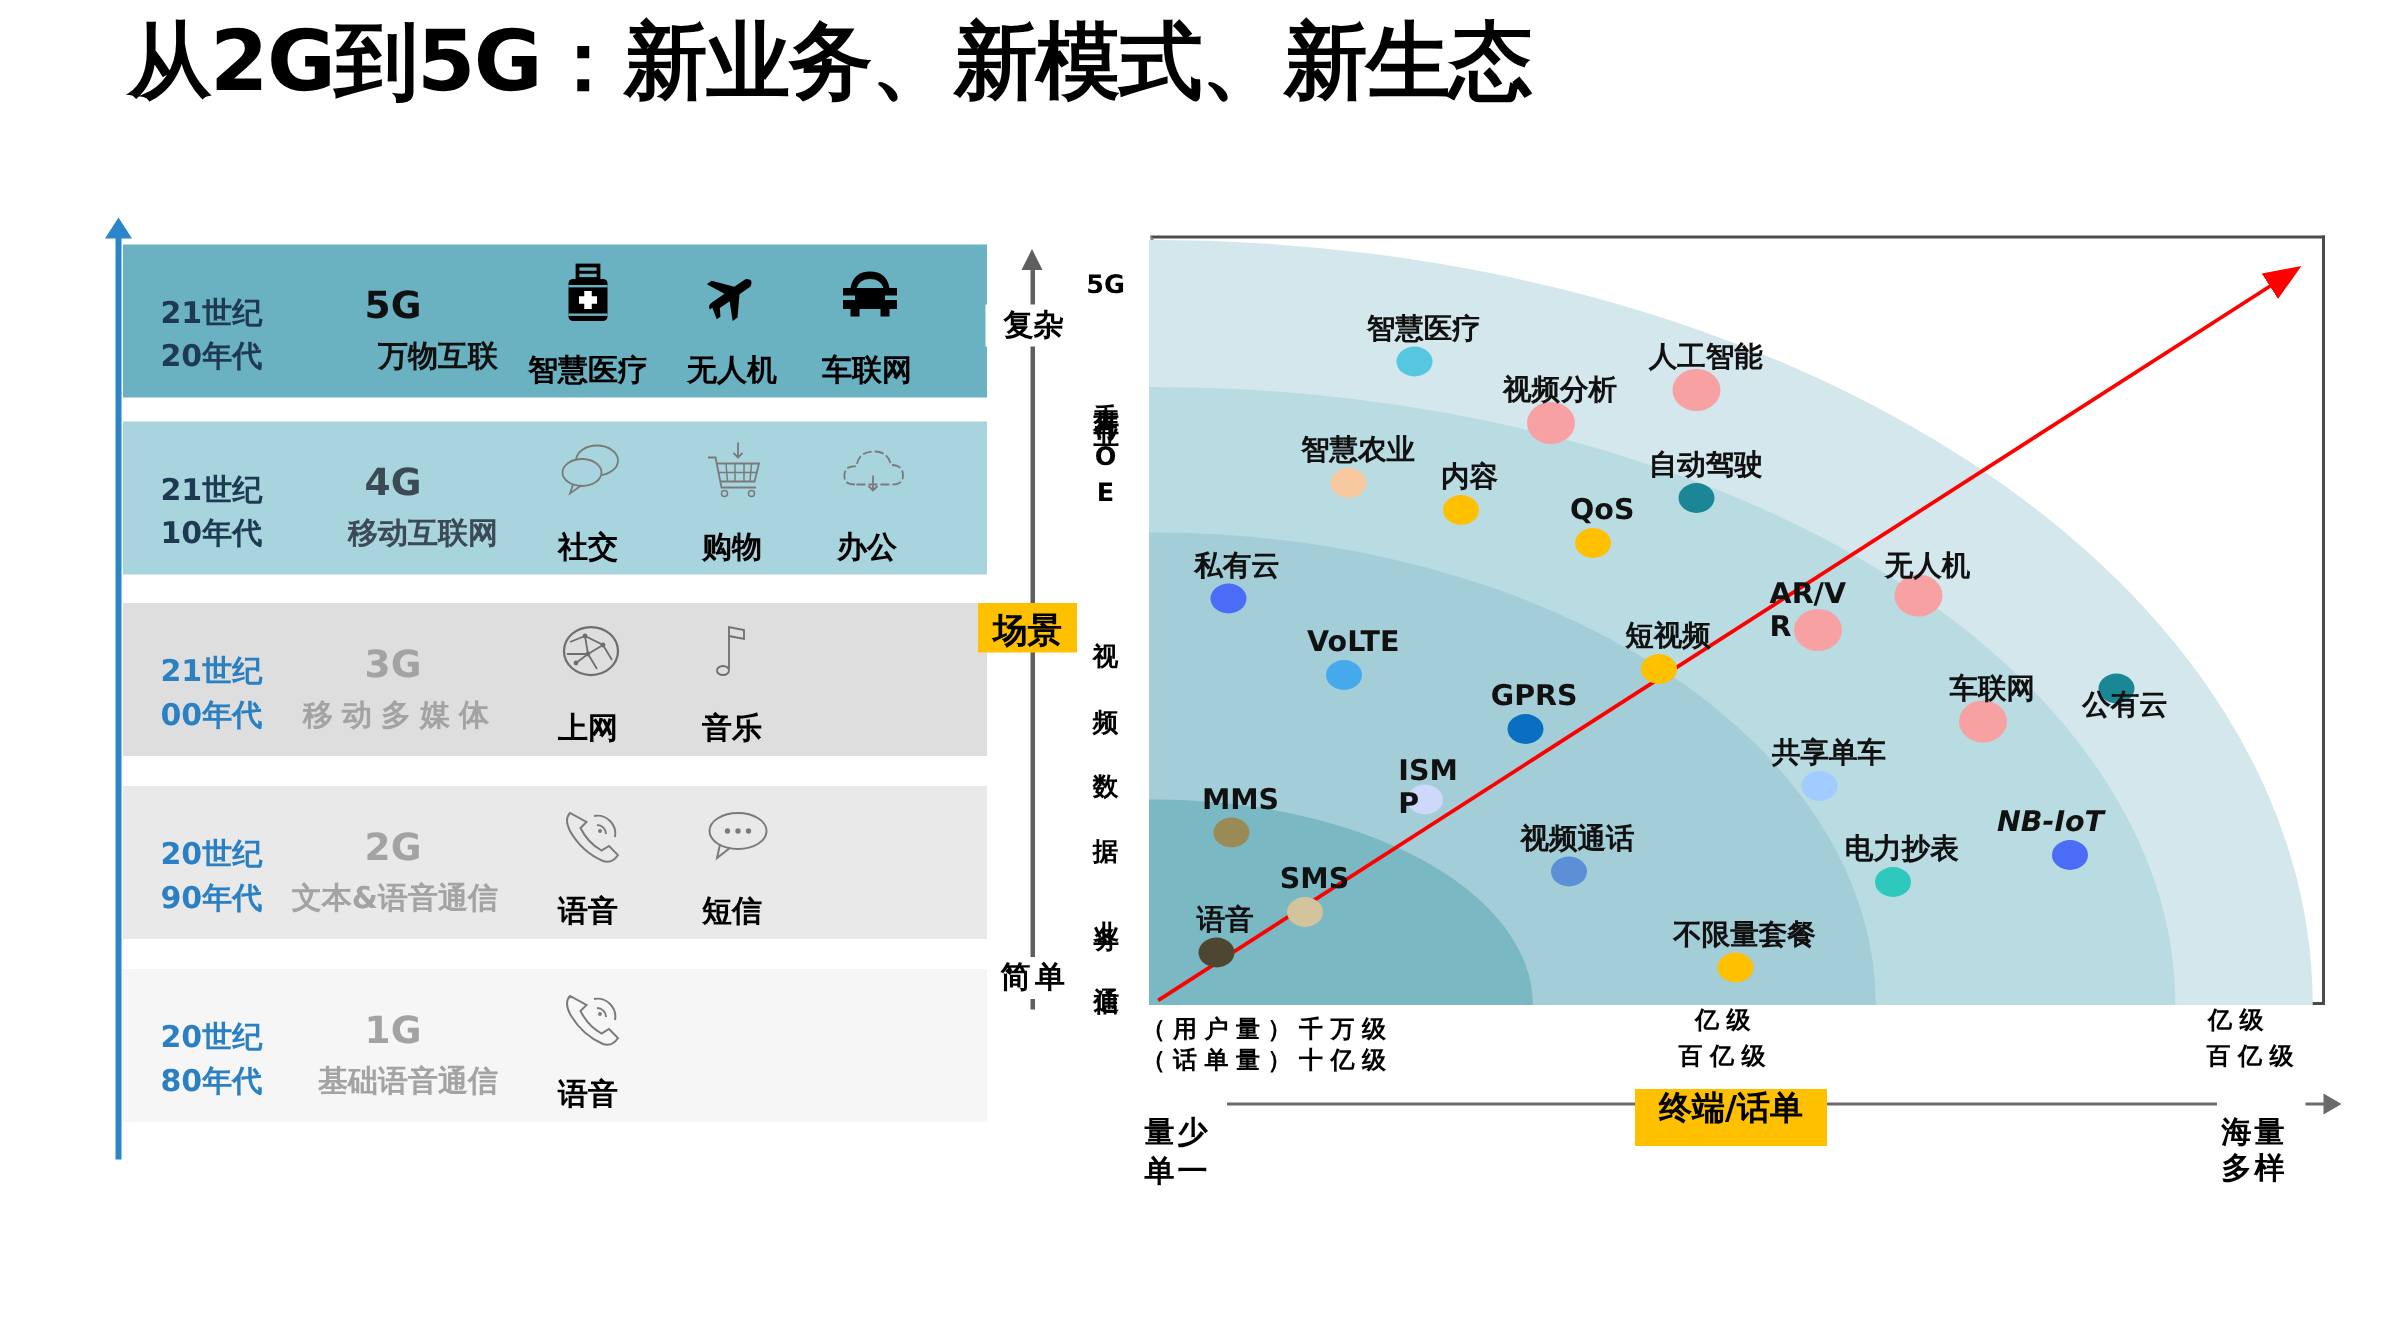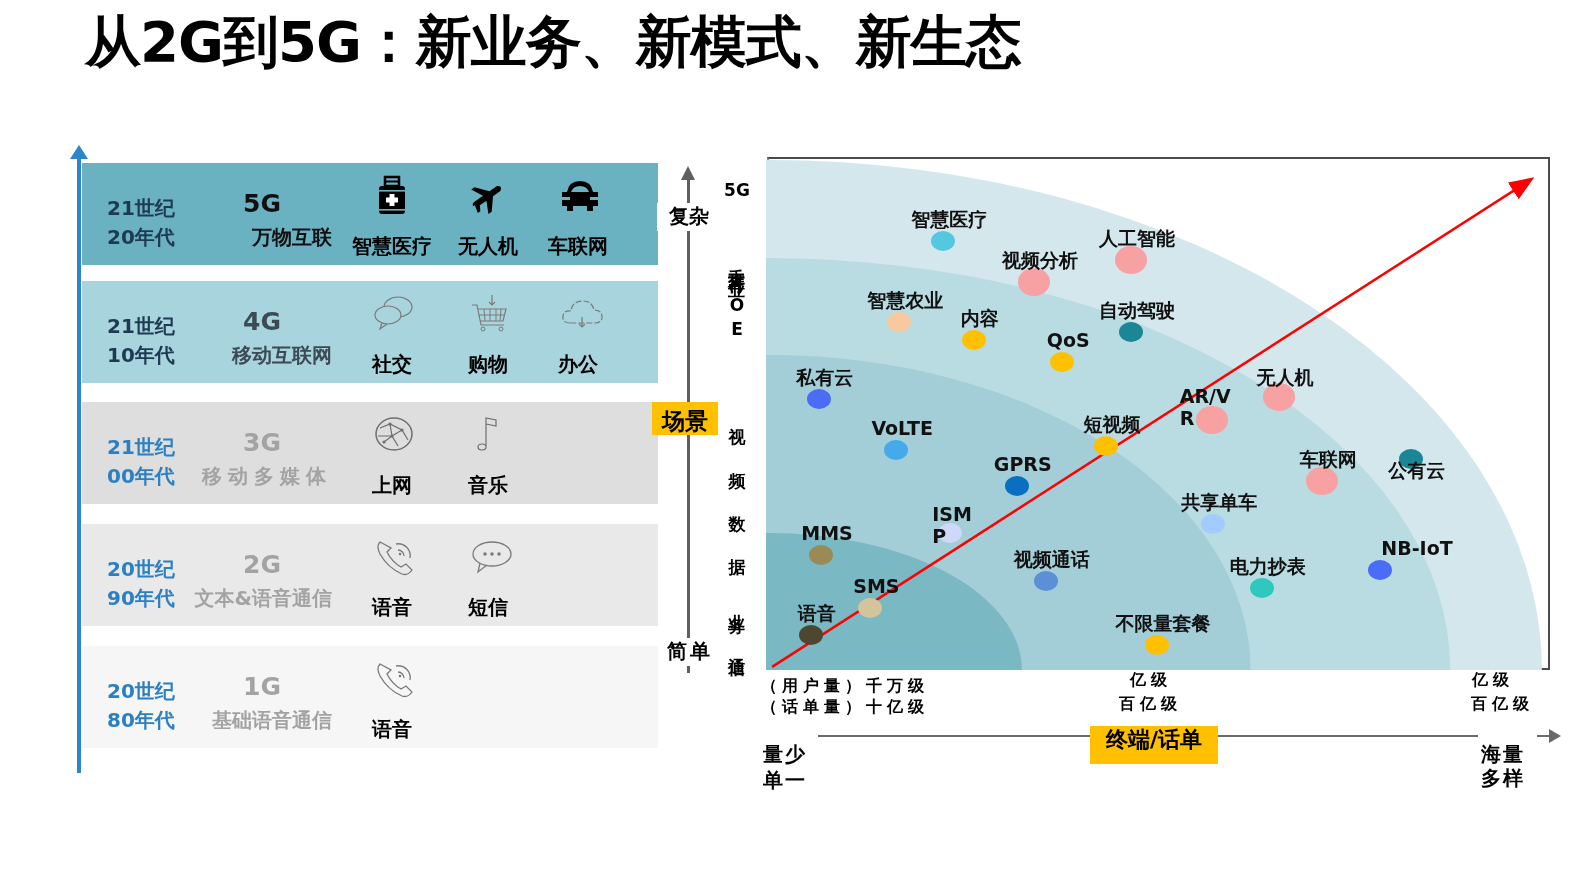--- a/index.html
+++ b/index.html
@@ -265,21 +265,21 @@
     <div class="plabel" style="left: 450.31px; top: 331.795px; transform: translateX(-50%);">共享单车</div>
     <div class="dot" style="left: 169.222px; top: 364.029px; width: 24px; height: 20px; background: rgb(205, 216, 250);"></div>
     <div class="plabel wrap" style="left: 163.222px; top: 344.029px; width: 42px;">ISMP</div>
     <div class="dot" style="left: 40.027px; top: 386.088px; width: 24px; height: 20px; background: rgb(154, 138, 85);"></div>
     <div class="plabel" style="left: 58.027px; top: 363.088px; transform: translateX(-50%);">MMS</div>
     <div class="dot" style="left: 264.748px; top: 412.251px; width: 24px; height: 20px; background: rgb(91, 144, 214);"></div>
     <div class="plabel" style="left: 282.748px; top: 389.251px; transform: translateX(-50%);">视频通话</div>
     <div class="dot" style="left: 480.856px; top: 418.92px; width: 24px; height: 20px; background: rgb(46, 200, 188);"></div>
     <div class="plabel" style="left: 498.856px; top: 395.92px; transform: translateX(-50%);">电力抄表</div>
     <div class="dot" style="left: 599.089px; top: 400.965px; width: 24px; height: 20px; background: rgb(74, 108, 247);"></div>
-    <div class="plabel" style="left: 648px; top: 377.965px; transform: translateX(-50%);">NB-IoT</div>
+    <div class="plabel" style="left: 598px; top: 377.965px; transform: translateX(-50%); font-style: italic;">NB-IoT</div>
     <div class="dot" style="left: 89.356px; top: 438.927px; width: 24px; height: 20px; background: rgb(212, 196, 156);"></div>
     <div class="plabel" style="left: 107.356px; top: 415.927px; transform: translateX(-50%);">SMS</div>
     <div class="dot" style="left: 29.848px; top: 466.116px; width: 24px; height: 20px; background: rgb(78, 70, 48);"></div>
     <div class="plabel" style="left: 47.848px; top: 443.116px; transform: translateX(-50%);">语音</div>
     <div class="dot" style="left: 375.934px; top: 475.863px; width: 24px; height: 20px; background: rgb(255, 192, 0);"></div>
     <div class="plabel" style="left: 393.934px; top: 452.863px; transform: translateX(-50%);">不限量套餐</div>
   </div>
 
 <div class="blab" style="left:761px;top:676px;">（用户量）千万级</div>
 <div class="blab" style="left:761px;top:697px;">（话单量）十亿级</div>

